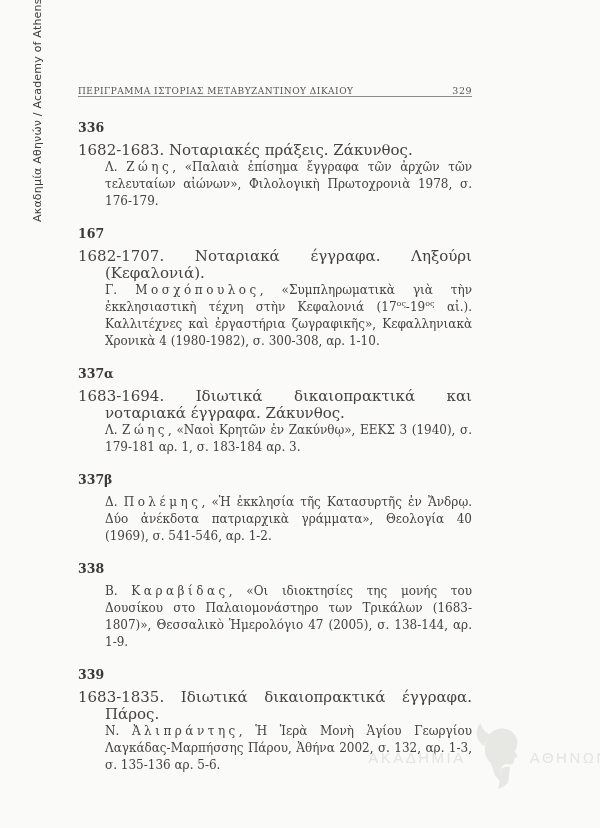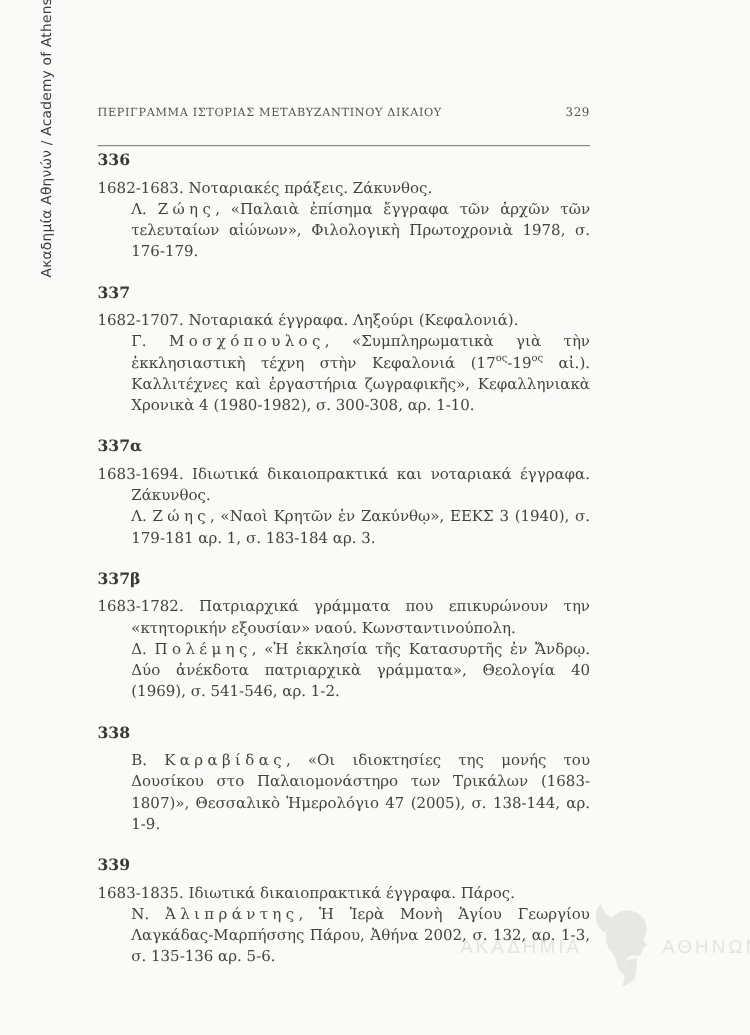--- a/index.html
+++ b/index.html
@@ -34,40 +34,40 @@
   }
   .page-header{
     position:absolute;
     left:78px;
     top:85px;
     width:394px;
     display:flex;
     justify-content:space-between;
     align-items:flex-end;
     border-bottom:1px solid var(--rule);
-    padding-bottom:20px;
+    padding-bottom:0;
     font-size:9px;
     letter-spacing:0.5px;
     color:var(--header-text);
   }
   .page-header .pagenum{font-size:9.5px;}
   .content{
     position:absolute;
     left:78px;
     top:104px;
     width:394px;
   }
   .entry-number{
     font-weight:bold;
     font-size:12.5px;
     color:var(--entry-number-text);
     margin:16px 0 7px 0;
   }
   .entry-heading{
-    font-size:12px;
+    font-size:15px;
     line-height:17px;
     text-align:justify;
     padding-left:27px;
     text-indent:-27px;
   }
   .entry-citation{
     font-size:12px;
     line-height:17px;
     text-align:justify;
     margin-left:27px;
@@ -107,34 +107,33 @@
 
 <main class="content">
 
   <section class="entry">
     <h3 class="entry-number">336</h3>
     <p class="entry-heading">1682-1683. Νοταριακές πράξεις. Ζάκυνθος.</p>
     <p class="entry-citation"><span class="seg-normal">Λ. </span><span class="seg-spaced">Ζώης</span><span class="seg-normal">, «Παλαιὰ ἐπίσημα ἔγγραφα τῶν ἀρχῶν τῶν τελευταίων αἰώνων», </span><span class="seg-italic">Φιλολογικὴ Πρωτοχρονιὰ</span><span class="seg-normal"> 1978, σ. 176-179.</span></p>
   </section>
 
   <section class="entry">
-    <h3 class="entry-number">337</h3>
+    <h3 class="entry-number">167</h3>
     <p class="entry-heading">1682-1707. Νοταριακά έγγραφα. Ληξούρι (Κεφαλονιά).</p>
     <p class="entry-citation"><span class="seg-normal">Γ. </span><span class="seg-spaced">Μοσχόπουλος</span><span class="seg-normal">, «Συμπληρωματικὰ γιὰ τὴν ἐκκλησιαστικὴ τέχνη στὴν Κεφαλονιά (17</span><sup class="seg-sup">ος</sup><span class="seg-normal">-19</span><sup class="seg-sup">ος</sup><span class="seg-normal"> αἰ.). Καλλιτέχνες καὶ ἐργαστήρια ζωγραφικῆς», </span><span class="seg-italic">Κεφαλληνιακὰ Χρονικὰ</span><span class="seg-normal"> 4 (1980-1982), σ. 300-308, αρ. 1-10.</span></p>
   </section>
 
   <section class="entry">
     <h3 class="entry-number">337α</h3>
     <p class="entry-heading">1683-1694. Ιδιωτικά δικαιοπρακτικά και νοταριακά έγγραφα. Ζάκυνθος.</p>
     <p class="entry-citation"><span class="seg-normal">Λ. </span><span class="seg-spaced">Ζώης</span><span class="seg-normal">, «Ναοὶ Κρητῶν ἐν Ζακύνθῳ», </span><span class="seg-italic">ΕΕΚΣ</span><span class="seg-normal"> 3 (1940), σ. 179-181 αρ. 1, σ. 183-184 αρ. 3.</span></p>
   </section>
 
   <section class="entry">
     <h3 class="entry-number">337β</h3>
-    <p class="entry-heading">1683-1782. Πατριαρχικά γράμματα που επικυρώνουν την «κτητορικήν εξουσίαν» ναού. Κωνσταντινούπολη.</p>
     <p class="entry-citation"><span class="seg-normal">Δ. </span><span class="seg-spaced">Πολέμης</span><span class="seg-normal">, «Ἡ ἐκκλησία τῆς Κατασυρτῆς ἐν Ἄνδρῳ. Δύο ἀνέκδοτα πατριαρχικὰ γράμματα», </span><span class="seg-italic">Θεολογία</span><span class="seg-normal"> 40 (1969), σ. 541-546, αρ. 1-2.</span></p>
   </section>
 
   <section class="entry">
     <h3 class="entry-number">338</h3>
     <p class="entry-citation"><span class="seg-normal">Β. </span><span class="seg-spaced">Καραβίδας</span><span class="seg-normal">, «Οι ιδιοκτησίες της μονής του Δουσίκου στο Παλαιομονάστηρο των Τρικάλων (1683-1807)», </span><span class="seg-italic">Θεσσαλικὸ Ἡμερολόγιο</span><span class="seg-normal"> 47 (2005), σ. 138-144, αρ. 1-9.</span></p>
   </section>
 
   <section class="entry">
     <h3 class="entry-number">339</h3>

